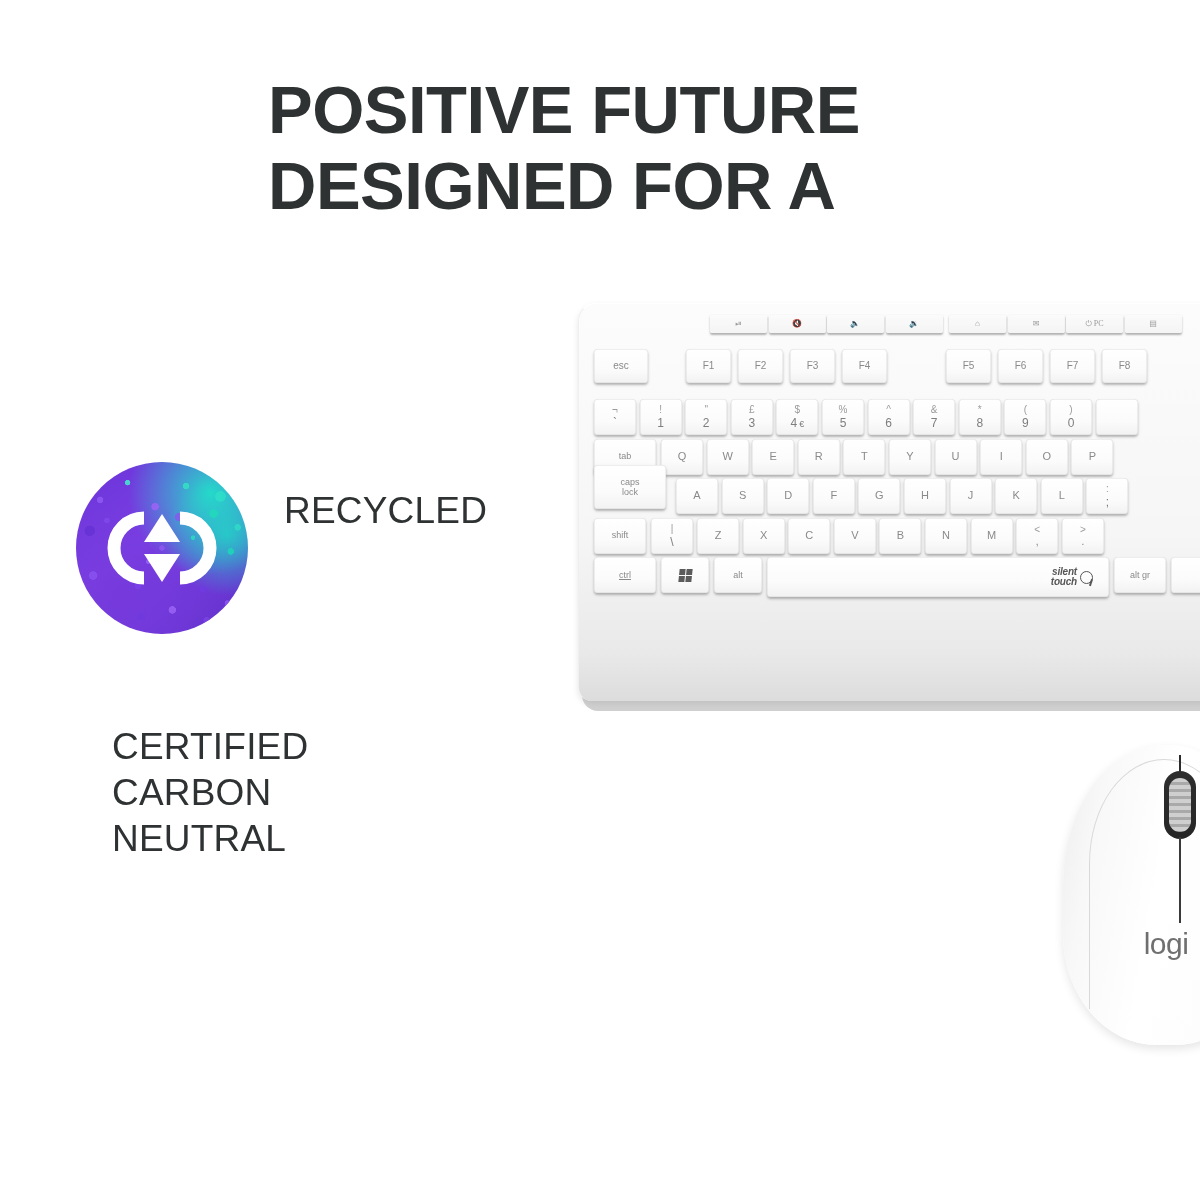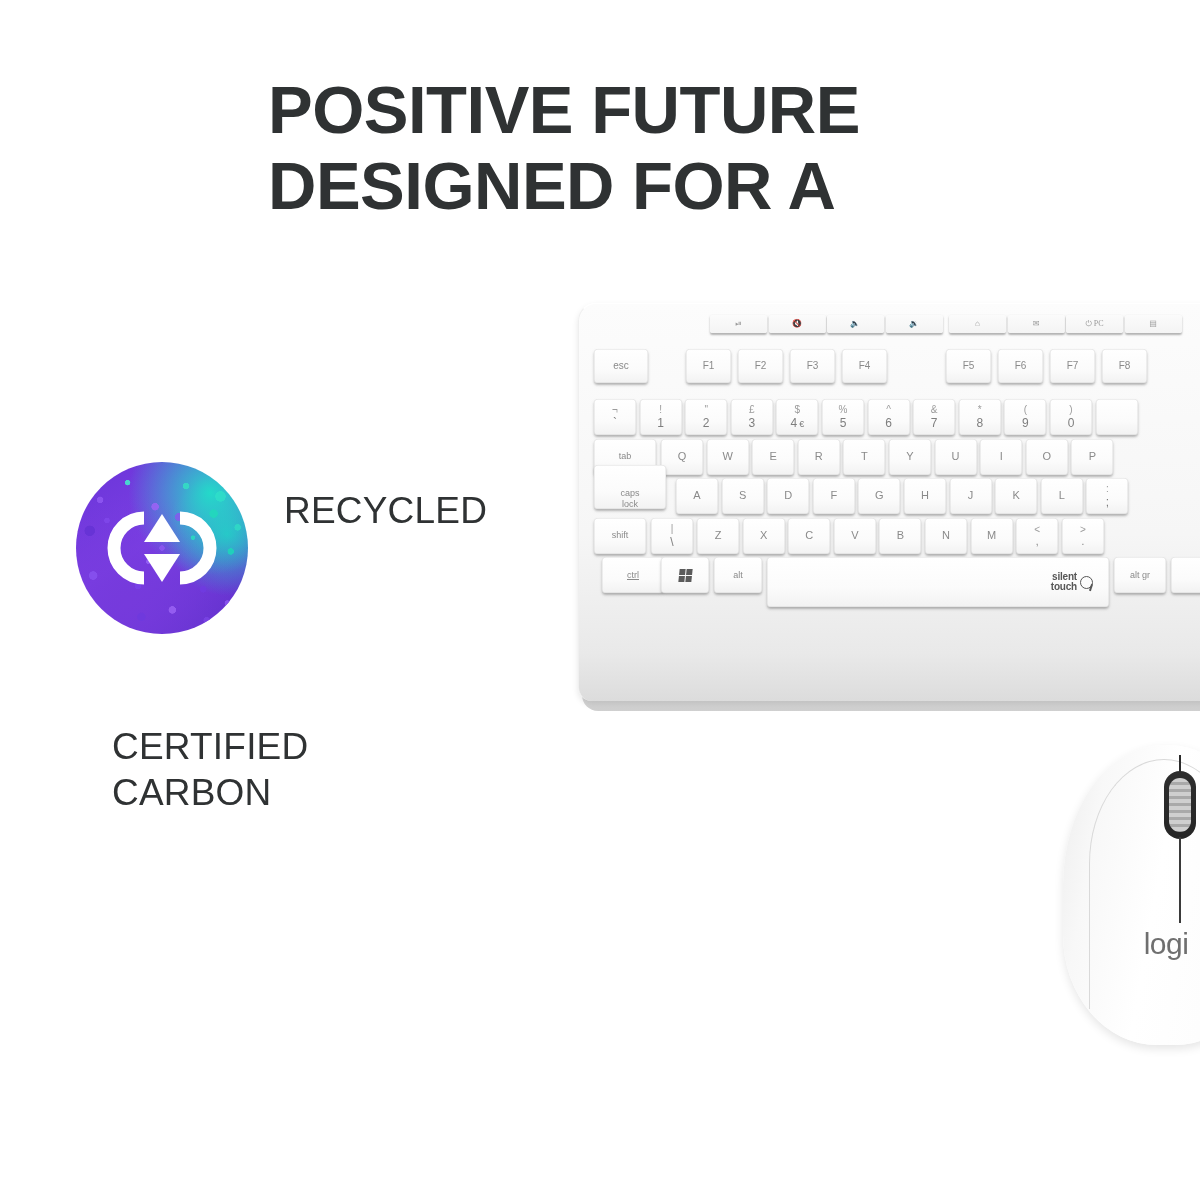--- a/index.html
+++ b/index.html
@@ -333,20 +333,21 @@
     </div>
     <div class="feature-label">
       <span>RECYCLED</span>
     </div>
   </div>
 
   <div class="feature" id="feature-carbon">
     <div class="feature-label">
       <span>CERTIFIED</span>
       <span>CARBON</span>
+      <span>NEUTRAL</span>
     </div>
   </div>
 
   <div id="keyboard">
     <div class="kb-base"></div>
     <div class="kb-body"></div>
     <div class="kb-inner" id="kb-keys">
         <div class="key media" style="left: 132px; top: 12px; width: 57px; height: 18px;">⏯</div>
         <div class="key media" style="left: 190.5px; top: 12px; width: 57px; height: 18px;">🔇</div>
         <div class="key media" style="left: 249px; top: 12px; width: 57px; height: 18px;">🔈</div>
@@ -435,21 +436,21 @@
         <div class="key" style="left: 83px; top: 135.6px; width: 42px; height: 36px;">Q</div>
         <div class="key" style="left: 128.6px; top: 135.6px; width: 42px; height: 36px;">W</div>
         <div class="key" style="left: 174.2px; top: 135.6px; width: 42px; height: 36px;">E</div>
         <div class="key" style="left: 219.8px; top: 135.6px; width: 42px; height: 36px;">R</div>
         <div class="key" style="left: 265.4px; top: 135.6px; width: 42px; height: 36px;">T</div>
         <div class="key" style="left: 311px; top: 135.6px; width: 42px; height: 36px;">Y</div>
         <div class="key" style="left: 356.6px; top: 135.6px; width: 42px; height: 36px;">U</div>
         <div class="key" style="left: 402.2px; top: 135.6px; width: 42px; height: 36px;">I</div>
         <div class="key" style="left: 447.8px; top: 135.6px; width: 42px; height: 36px;">O</div>
         <div class="key" style="left: 493.4px; top: 135.6px; width: 42px; height: 36px;">P</div>
-        <div class="key small" style="left: 16px; top: 162px; width: 72px; height: 44px; align-items: flex-end;">
+        <div class="key small" style="left: 16px; top: 162px; width: 72px; height: 44px;">
           <span class="caps">caps<br>lock</span>
         </div>
         <div class="key" style="left: 98px; top: 175.2px; width: 42px; height: 36px;">A</div>
         <div class="key" style="left: 143.6px; top: 175.2px; width: 42px; height: 36px;">S</div>
         <div class="key" style="left: 189.2px; top: 175.2px; width: 42px; height: 36px;">D</div>
         <div class="key" style="left: 234.8px; top: 175.2px; width: 42px; height: 36px;">F</div>
         <div class="key" style="left: 280.4px; top: 175.2px; width: 42px; height: 36px;">G</div>
         <div class="key" style="left: 326px; top: 175.2px; width: 42px; height: 36px;">H</div>
         <div class="key" style="left: 371.6px; top: 175.2px; width: 42px; height: 36px;">J</div>
         <div class="key" style="left: 417.2px; top: 175.2px; width: 42px; height: 36px;">K</div>
@@ -479,31 +480,31 @@
             <span class="top">&lt;</span>
             <span class="bot" style="font-size:10px">,</span>
           </span>
         </div>
         <div class="key" style="left: 483.8px; top: 214.8px; width: 42px; height: 36px;">
           <span class="dual">
             <span class="top">&gt;</span>
             <span class="bot" style="font-size:10px">.</span>
           </span>
         </div>
-        <div class="key small" style="left: 24px; top: 254.4px; width: 62px; height: 36px; text-decoration: underline;">ctrl</div>
+        <div class="key small" style="left: 16px; top: 254.4px; width: 62px; height: 36px; text-decoration: underline;">ctrl</div>
         <div class="key" style="left: 83px; top: 254.4px; width: 48px; height: 36px;">
           <span class="winlogo">
             <i></i>
             <i></i>
             <i></i>
             <i></i>
           </span>
         </div>
         <div class="key small" style="left: 136px; top: 254.4px; width: 48px; height: 36px;">alt</div>
-        <div class="key" style="left: 189px; top: 254.4px; width: 342px; height: 50px;">
+        <div class="key" style="left: 189px; top: 254.4px; width: 342px; height: 40px; font-style: italic;">
           <span class="silent-touch">
             <span class="st-words">silent<br>touch</span>
             <span class="st-mark"></span>
           </span>
         </div>
         <div class="key small" style="left: 536px; top: 254.4px; width: 52px; height: 36px;">alt gr</div>
         <div class="key small" style="left: 593px; top: 254.4px; width: 52px; height: 36px;"></div>
       </div>
   </div>
 

